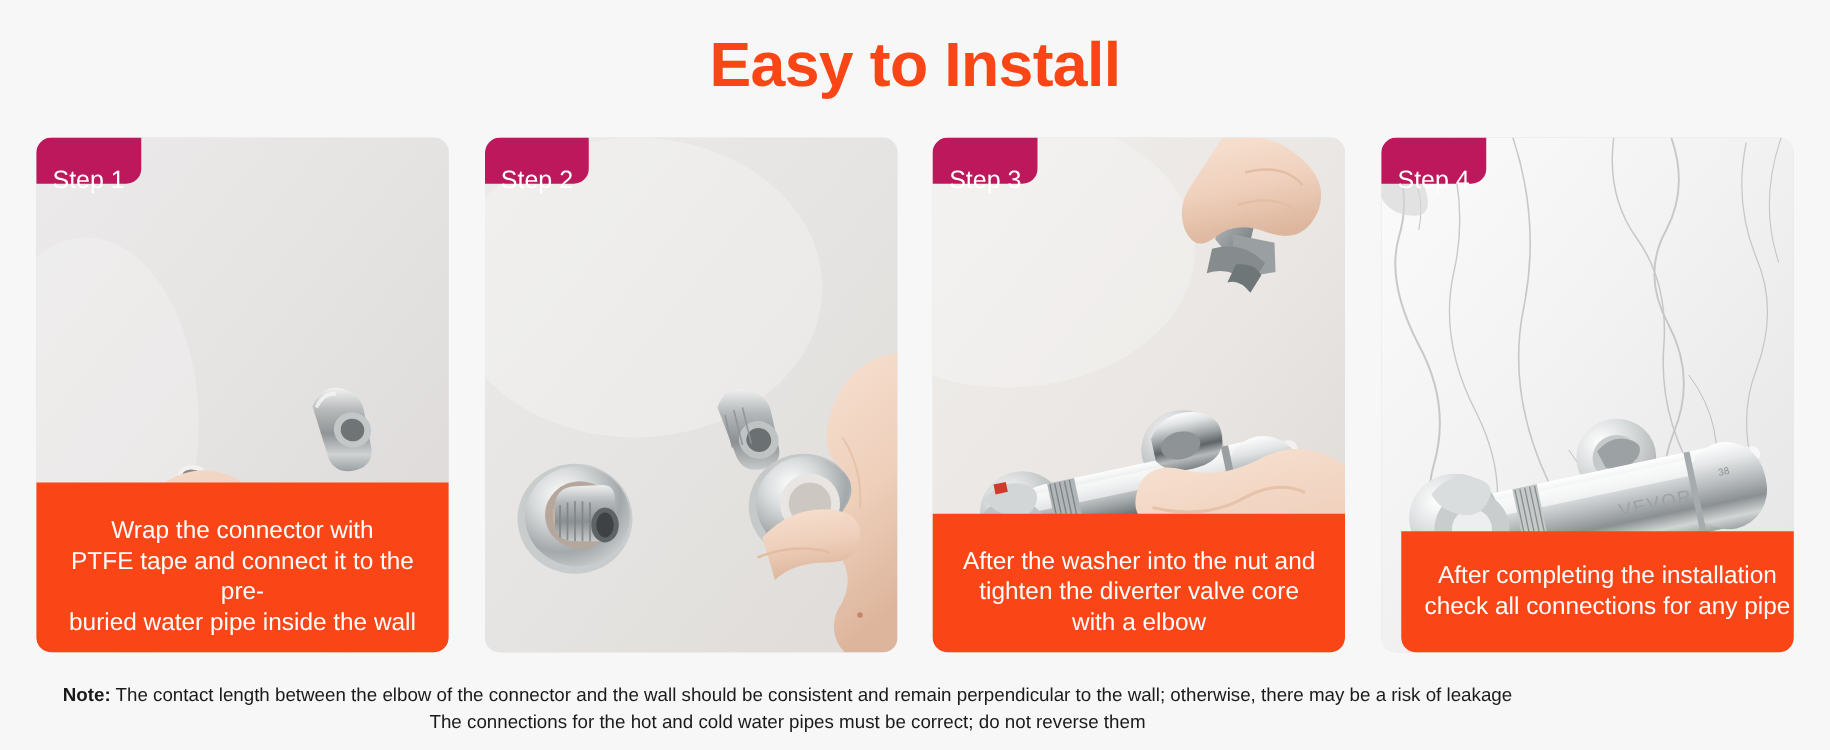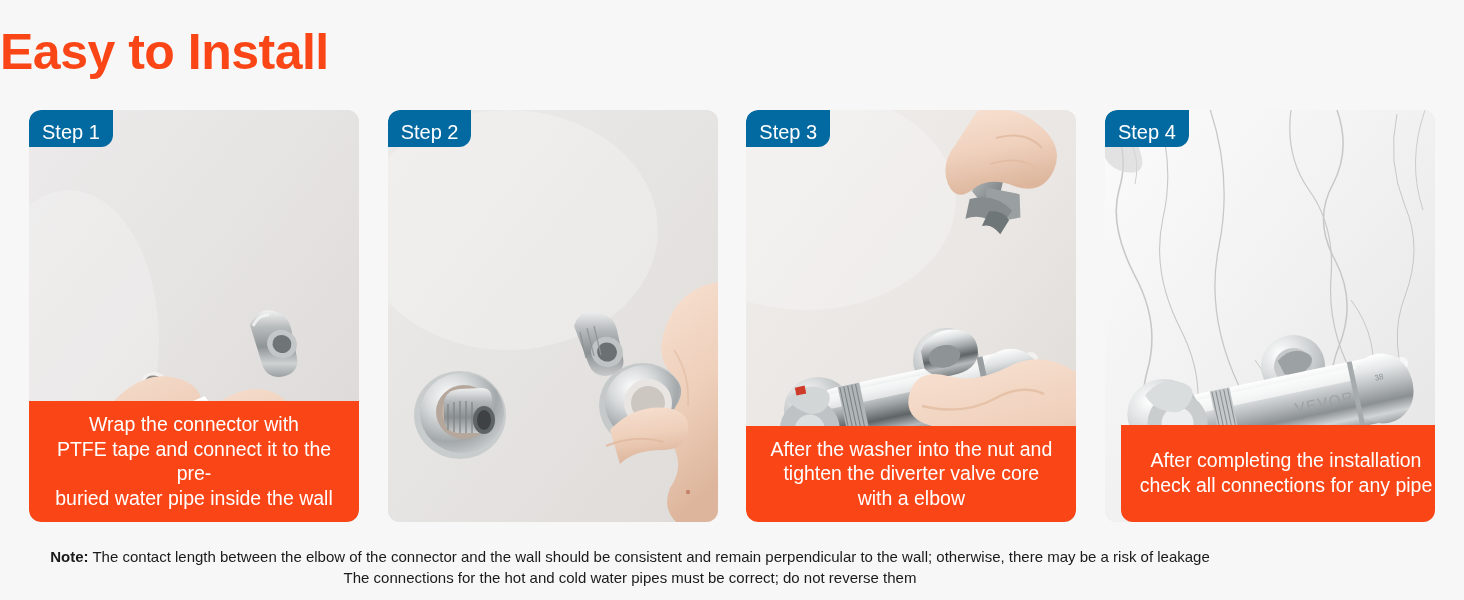--- a/index.html
+++ b/index.html
@@ -14,21 +14,21 @@
     overflow: hidden;
     position: relative;
   }
 
   
   .page-title {
     position: absolute;
     top: 22px;
     left: 0;
     width: 1464px;
-    text-align: left;
+    text-align: center;
     font-size: 50px;
     font-weight: bold;
     letter-spacing: -0.5px;
     color: #fa4616;
     line-height: 60px;
   }
 
   
   .steps-row {
     position: absolute;
@@ -61,45 +61,45 @@
     height: 412px;
   }
 
   
   .step-badge {
     position: absolute;
     top: 0;
     left: 0;
     min-width: 80px;
     height: 37px;
-    background: #0369a1;
+    background: #be185d;
     color: #ffffff;
     font-size: 20px;
     font-weight: normal;
     line-height: 37px;
-    padding: 4px 13px;
+    padding: 16px 13px;
     box-sizing: border-box;
     border-top-left-radius: 12px;
     border-bottom-right-radius: 12px;
     z-index: 4;
     white-space: nowrap;
   }
 
   
   .caption {
     position: absolute;
     left: 0;
     bottom: 0;
     width: 330px;
     background: #fa4616;
     color: #ffffff;
     text-align: center;
     font-size: 19.5px;
     line-height: 24.5px;
-    padding: 11px 8px 12px 8px;
+    padding: 26px 8px 12px 8px;
     box-sizing: border-box;
     border-bottom-left-radius: 12px;
     border-bottom-right-radius: 12px;
     z-index: 3;
   }
   .caption.two-line {
     padding-top: 23px;
     padding-bottom: 25px;
     margin-left: 16px;
   }

